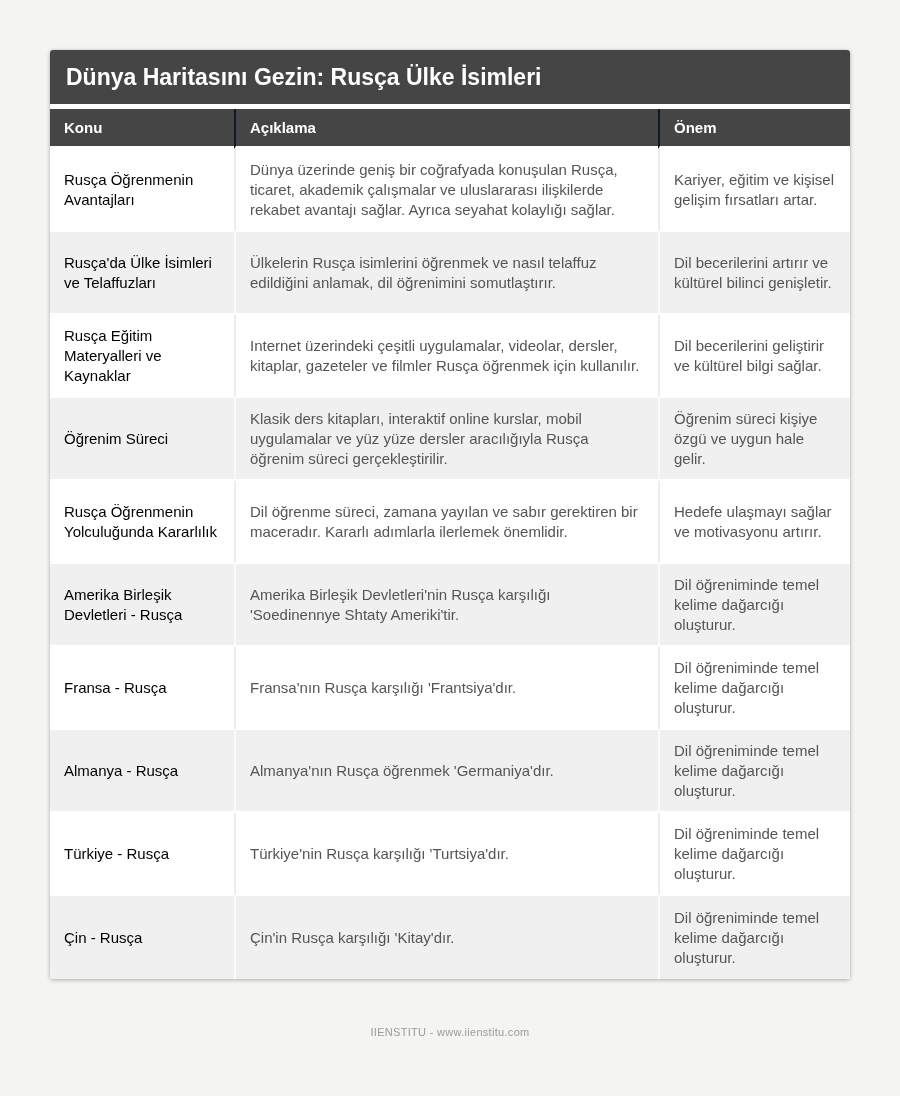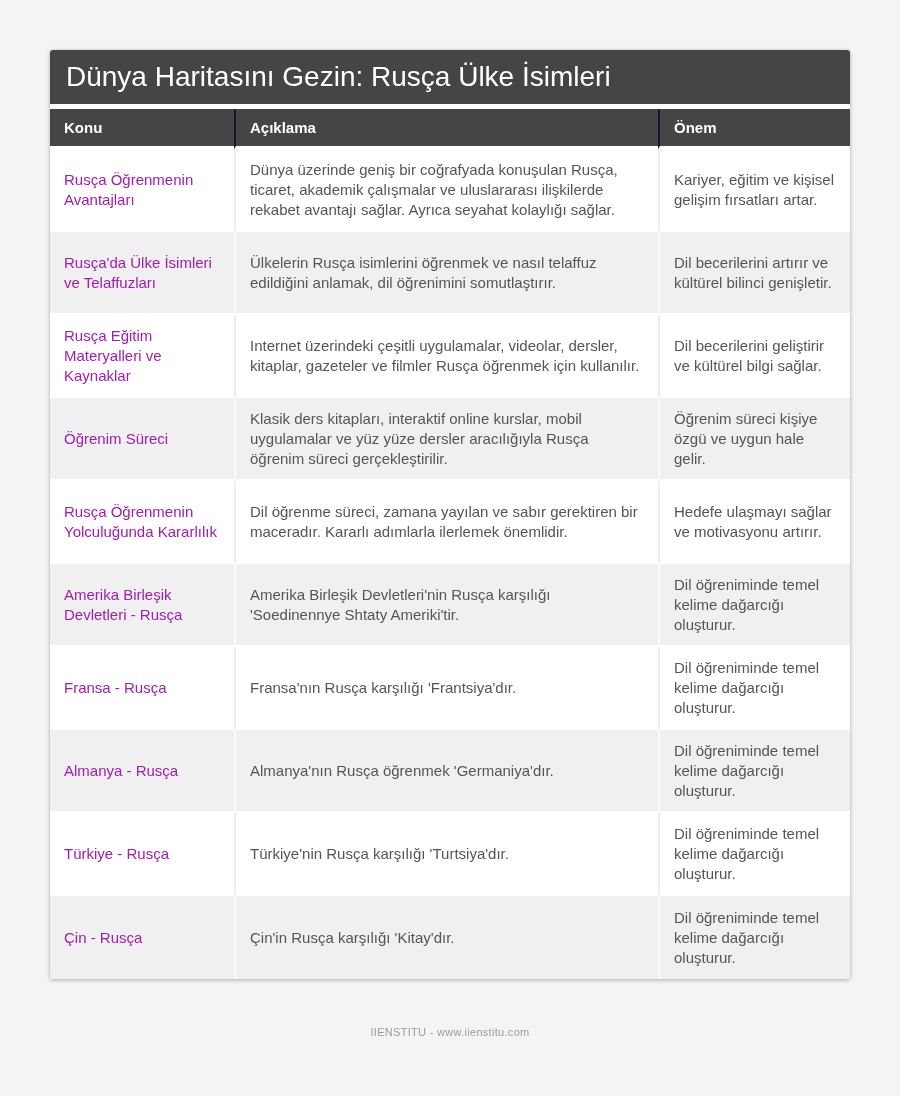--- a/index.html
+++ b/index.html
@@ -20,22 +20,22 @@
     width: 800px;
     background: #ffffff;
     border-radius: 3px;
     box-shadow: 0 1px 4px rgba(0,0,0,0.28), 0 0 1px rgba(0,0,0,0.2);
   }
   .card-title {
     height: 54px;
     line-height: 54px;
     background: #454545;
     color: #ffffff;
-    font-size: 28px;
-    font-weight: normal;
+    font-size: 23px;
+    font-weight: bold;
     padding: 0 16px;
     border-radius: 3px 3px 0 0;
     margin-bottom: 5px;
     white-space: nowrap;
     overflow: hidden;
   }
   table.data-table {
     width: 100%;
     border-collapse: separate;
     border-spacing: 0;
@@ -63,21 +63,21 @@
     padding: 10px 14px;
     vertical-align: middle;
     background: #ffffff;
     border-bottom: 2px solid #ffffff;
     word-wrap: break-word;
   }
   tbody td + td { border-left: 2px solid #ededed; }
   tbody tr:nth-child(even) td { background: #f0f0f0; }
   tbody tr:nth-child(even) td + td { border-left-color: #fafafa; }
   tbody tr:last-child td { border-bottom: none; }
-  .topic { color: #a21caf; }
+  .topic { color: #000000; }
   .footer {
     position: absolute;
     left: 0; right: 0;
     top: 1026px;
     text-align: center;
     font-size: 11px;
     color: #9b9b9b;
     letter-spacing: 0.3px;
   }
 </style>

